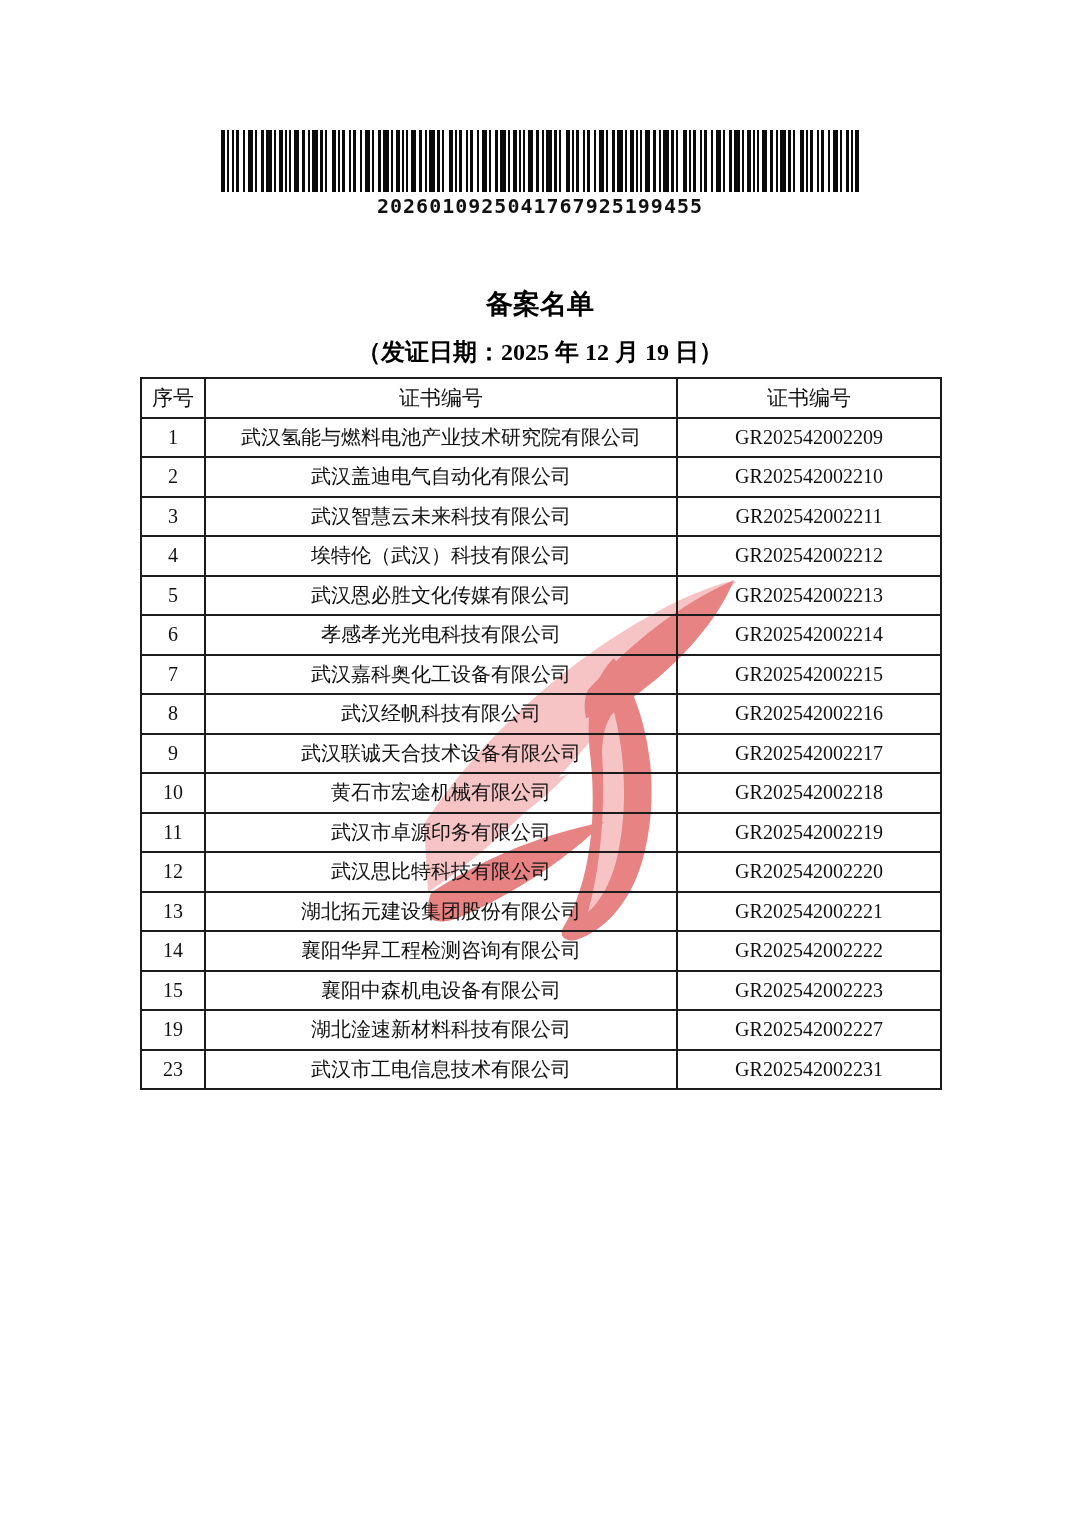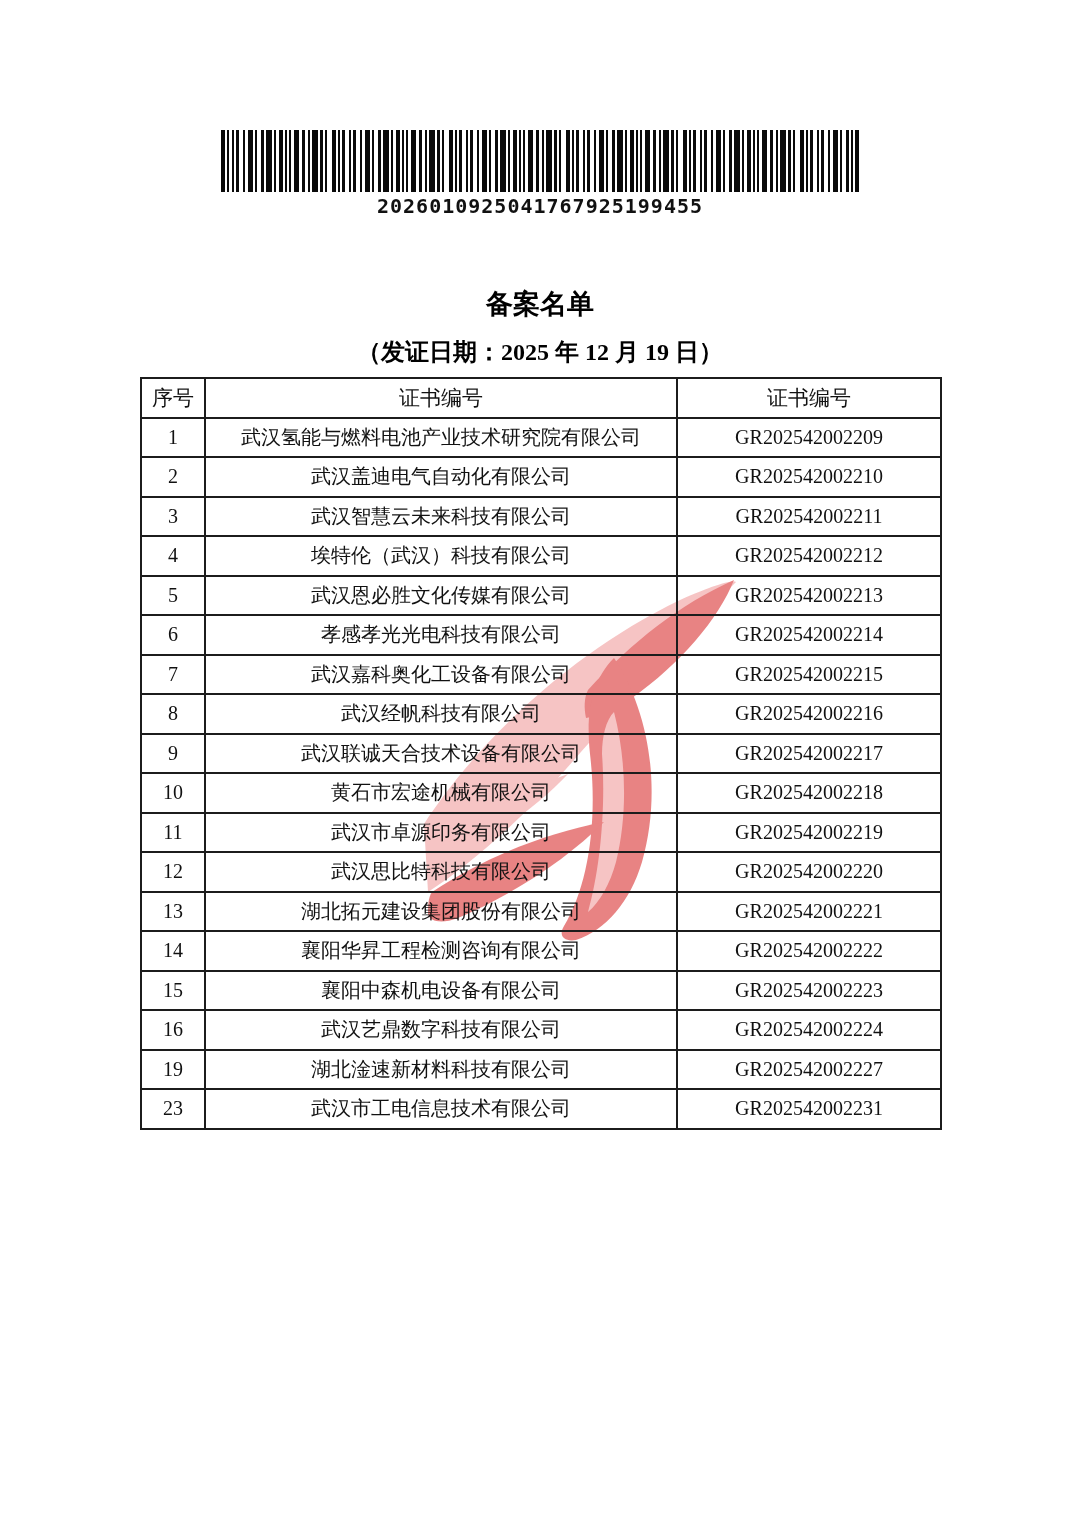--- a/index.html
+++ b/index.html
@@ -418,25 +418,20 @@
       <td class="name">襄阳华昇工程检测咨询有限公司</td>
       <td class="cert">GR202542002222</td>
     </tr>
 
     <tr>
       <td class="no">15</td>
       <td class="name">襄阳中森机电设备有限公司</td>
       <td class="cert">GR202542002223</td>
     </tr>
 
-    <tr>
-      <td class="no">16</td>
-      <td class="name">武汉艺鼎数字科技有限公司</td>
-      <td class="cert">GR202542002224</td>
-    </tr>
 
 
 
     <tr>
       <td class="no">19</td>
       <td class="name">湖北淦速新材料科技有限公司</td>
       <td class="cert">GR202542002227</td>
     </tr>
 
 

